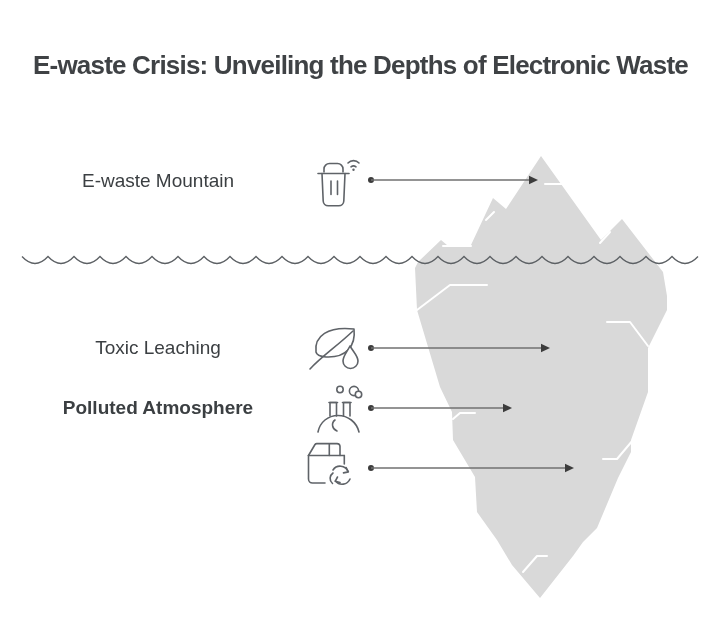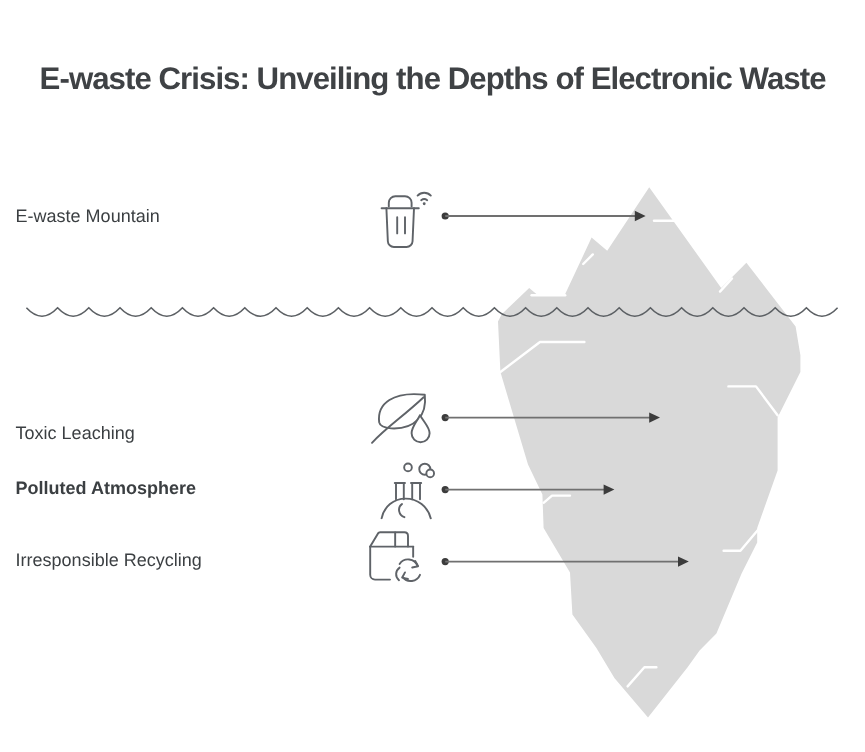--- a/index.html
+++ b/index.html
@@ -18,22 +18,22 @@
     font-size:26px;font-weight:700;letter-spacing:-0.8px;color:var(--title-text);
   }
   .diagram-svg{position:absolute;left:0;top:0;}
   .berg{fill:var(--iceberg);stroke:none;}
   .crack{fill:none;stroke:var(--crack);stroke-width:2;stroke-linejoin:round;stroke-linecap:round;}
   .wave{fill:none;stroke:var(--waterline);stroke-width:1.3;}
   .aline{stroke:var(--arrow-line);stroke-width:1.6;}
   .ahead{fill:var(--arrow-head);}
   .adot{fill:var(--arrow-head);}
   .row-label{
-    position:absolute;width:290px;text-align:left;
-    font-size:15px;color:var(--label-text);line-height:18px;
+    position:absolute;width:290px;text-align:center;
+    font-size:19px;color:var(--label-text);line-height:18px;
   }
   .icon{position:absolute;display:block;}
   .ic{fill:none;stroke:var(--icon-stroke);stroke-width:1.6;stroke-linecap:round;stroke-linejoin:round;}
   .ic-fill{fill:var(--icon-stroke);stroke:none;}
   .ic-white{fill:#ffffff;stroke:var(--icon-stroke);stroke-width:1.6;stroke-linecap:round;stroke-linejoin:round;}
 </style>
 </head>
 <body>
 
 <div class="canvas">
@@ -86,21 +86,21 @@
       <path class="ic" d="M13,20 v-3 a5.5,5.5 0 0 1 5.5,-5.5 h8 a5.5,5.5 0 0 1 5.5,5.5 v3"></path>
       <path class="ic" d="M7,21.5 h31"></path>
       <path class="ic" d="M11,21.5 l1.2,27.5 a5,5 0 0 0 5,4.8 h10.6 a5,5 0 0 0 5,-4.8 L34,21.5"></path>
       <path class="ic" d="M20,29 v13.5 M26.5,29 v13.5"></path>
       <path class="ic" d="M37,11 a7.5,7.5 0 0 1 11,0"></path>
       <path class="ic" d="M40,14.8 a4.2,4.2 0 0 1 5,0"></path>
       <circle class="ic-fill" cx="42.5" cy="17.8" r="1.2"></circle>
     </svg>
   </span>
 
-  <div class="row-label" style="left:13px;top:339px;margin-top:14px;">Toxic Leaching</div>
+  <div class="row-label" style="left:13px;top:339px;">Toxic Leaching</div>
   <span class="icon" style="left:308px;top:322px;">
     <svg width="54" height="50" viewBox="0 0 54 50">
       <path class="ic" d="M8,30 C6,14 20,4 46,7 C48,24 38,36 18,35 C12,34.5 8.5,32.5 8,30 Z"></path>
       <path class="ic" d="M2,47 C14,34 28,25 45,9"></path>
       <path class="ic-white" d="M42,24 C39,30 35,34 35,39 a7.5,7.5 0 0 0 15,0 C50,34 45.5,30 42,24 Z"></path>
     </svg>
   </span>
 
   <div class="row-label" style="left:13px;top:399px;font-weight:bold;">Polluted Atmosphere</div>
   <span class="icon" style="left:313px;top:383px;">
@@ -110,21 +110,20 @@
       <circle class="ic-white" cx="45.5" cy="11.5" r="3.2"></circle>
       <path class="ic" d="M17,33 V19.5 h6.5 V33"></path>
       <path class="ic" d="M16,19.5 h8.5"></path>
       <path class="ic" d="M30.5,33 V19.5 h6.5 V33"></path>
       <path class="ic" d="M29.5,19.5 h8.5"></path>
       <path class="ic" d="M5,49 C7,39 15,32.5 25,32.5 C35,32.5 43.5,39 46,49"></path>
       <path class="ic" d="M24,48 C19,46 18,40 22,37"></path>
     </svg>
   </span>
 
-  <div class="row-label" style="left:13px;top:459px;">Irresponsible Recycling</div>
   <span class="icon" style="left:306px;top:441px;">
     <svg width="58" height="50" viewBox="0 0 58 50">
       <path class="ic" d="M2.5,14.5 L9,3.5 Q9.6,2.6 10.8,2.6 H31 Q34,2.6 34,5.6 V14.5"></path>
       <path class="ic" d="M2.5,14.5 H38.3"></path>
       <path class="ic" d="M23.3,2.8 V14.5"></path>
       <path class="ic" d="M2.5,14.5 V38 a4,4 0 0 0 4,4 h12.5"></path>
       <path class="ic" d="M38.3,14.5 V23"></path>
       <path class="ic" d="M27,29 a8.5,8.5 0 0 1 15,1.5"></path>
       <path class="ic" d="M40,26.5 l2.4,4.4 l-4.9,1"></path>
       <path class="ic" d="M44,38 a8.5,8.5 0 0 1 -14.5,2"></path>

